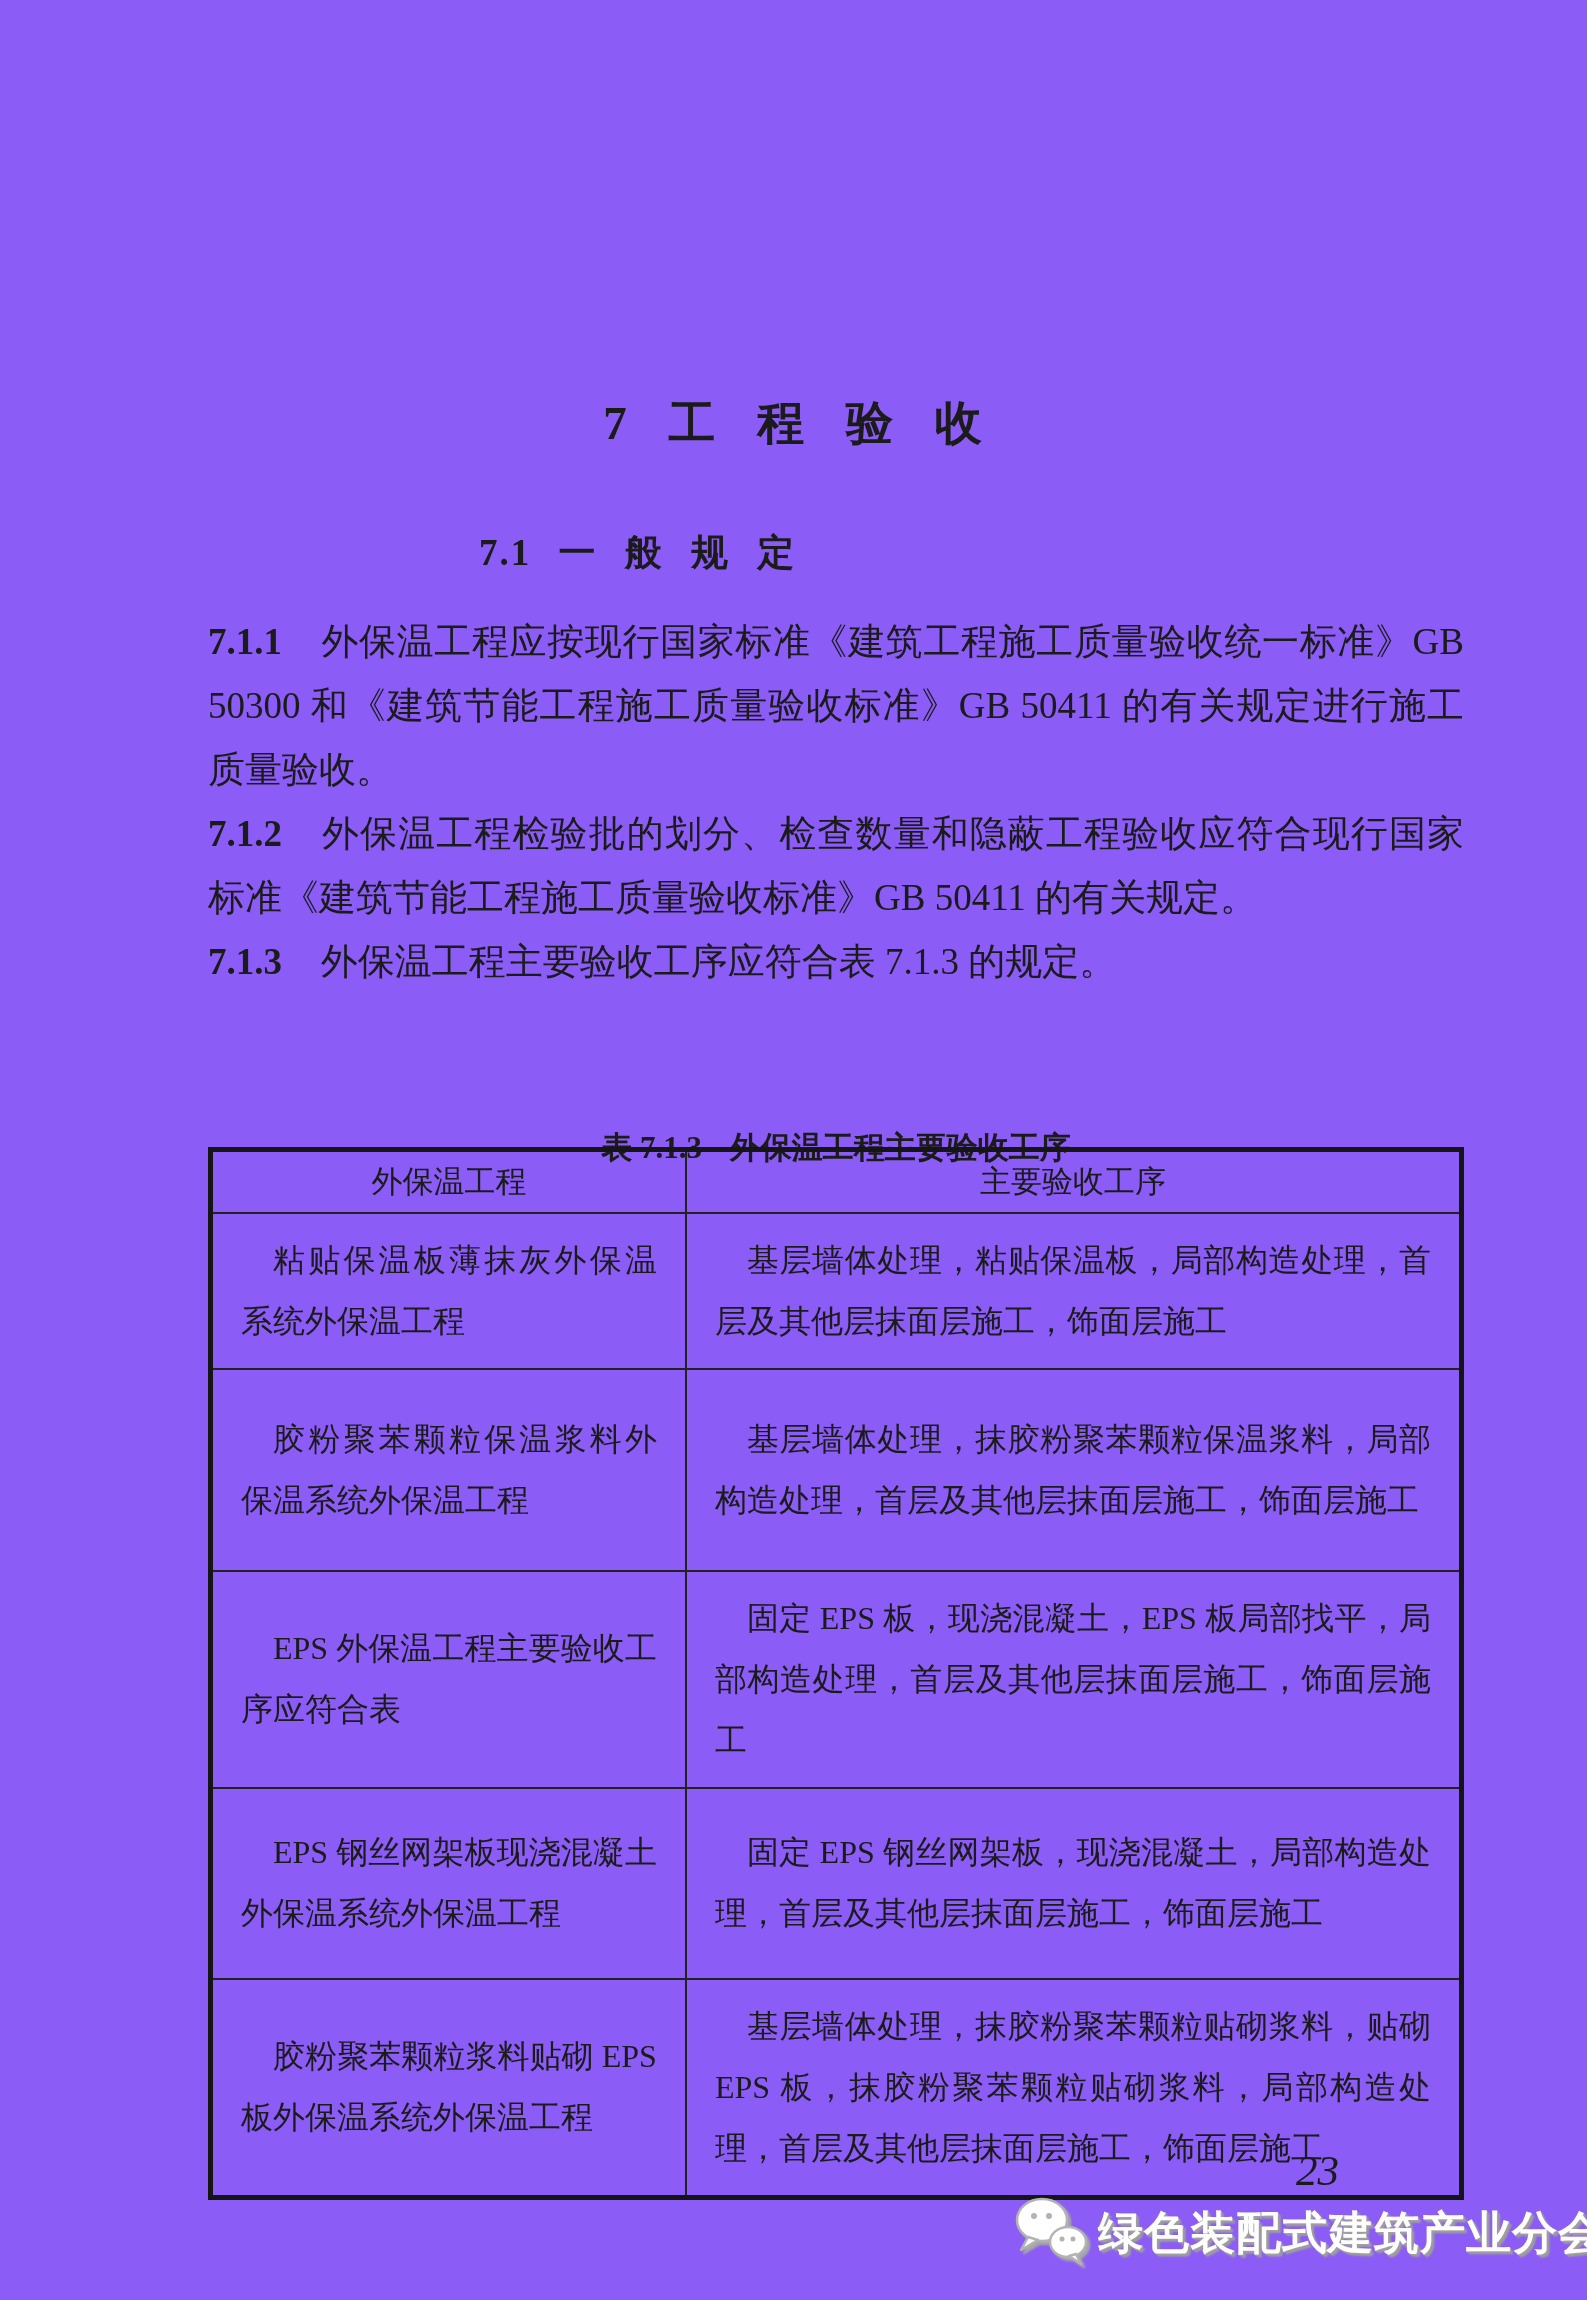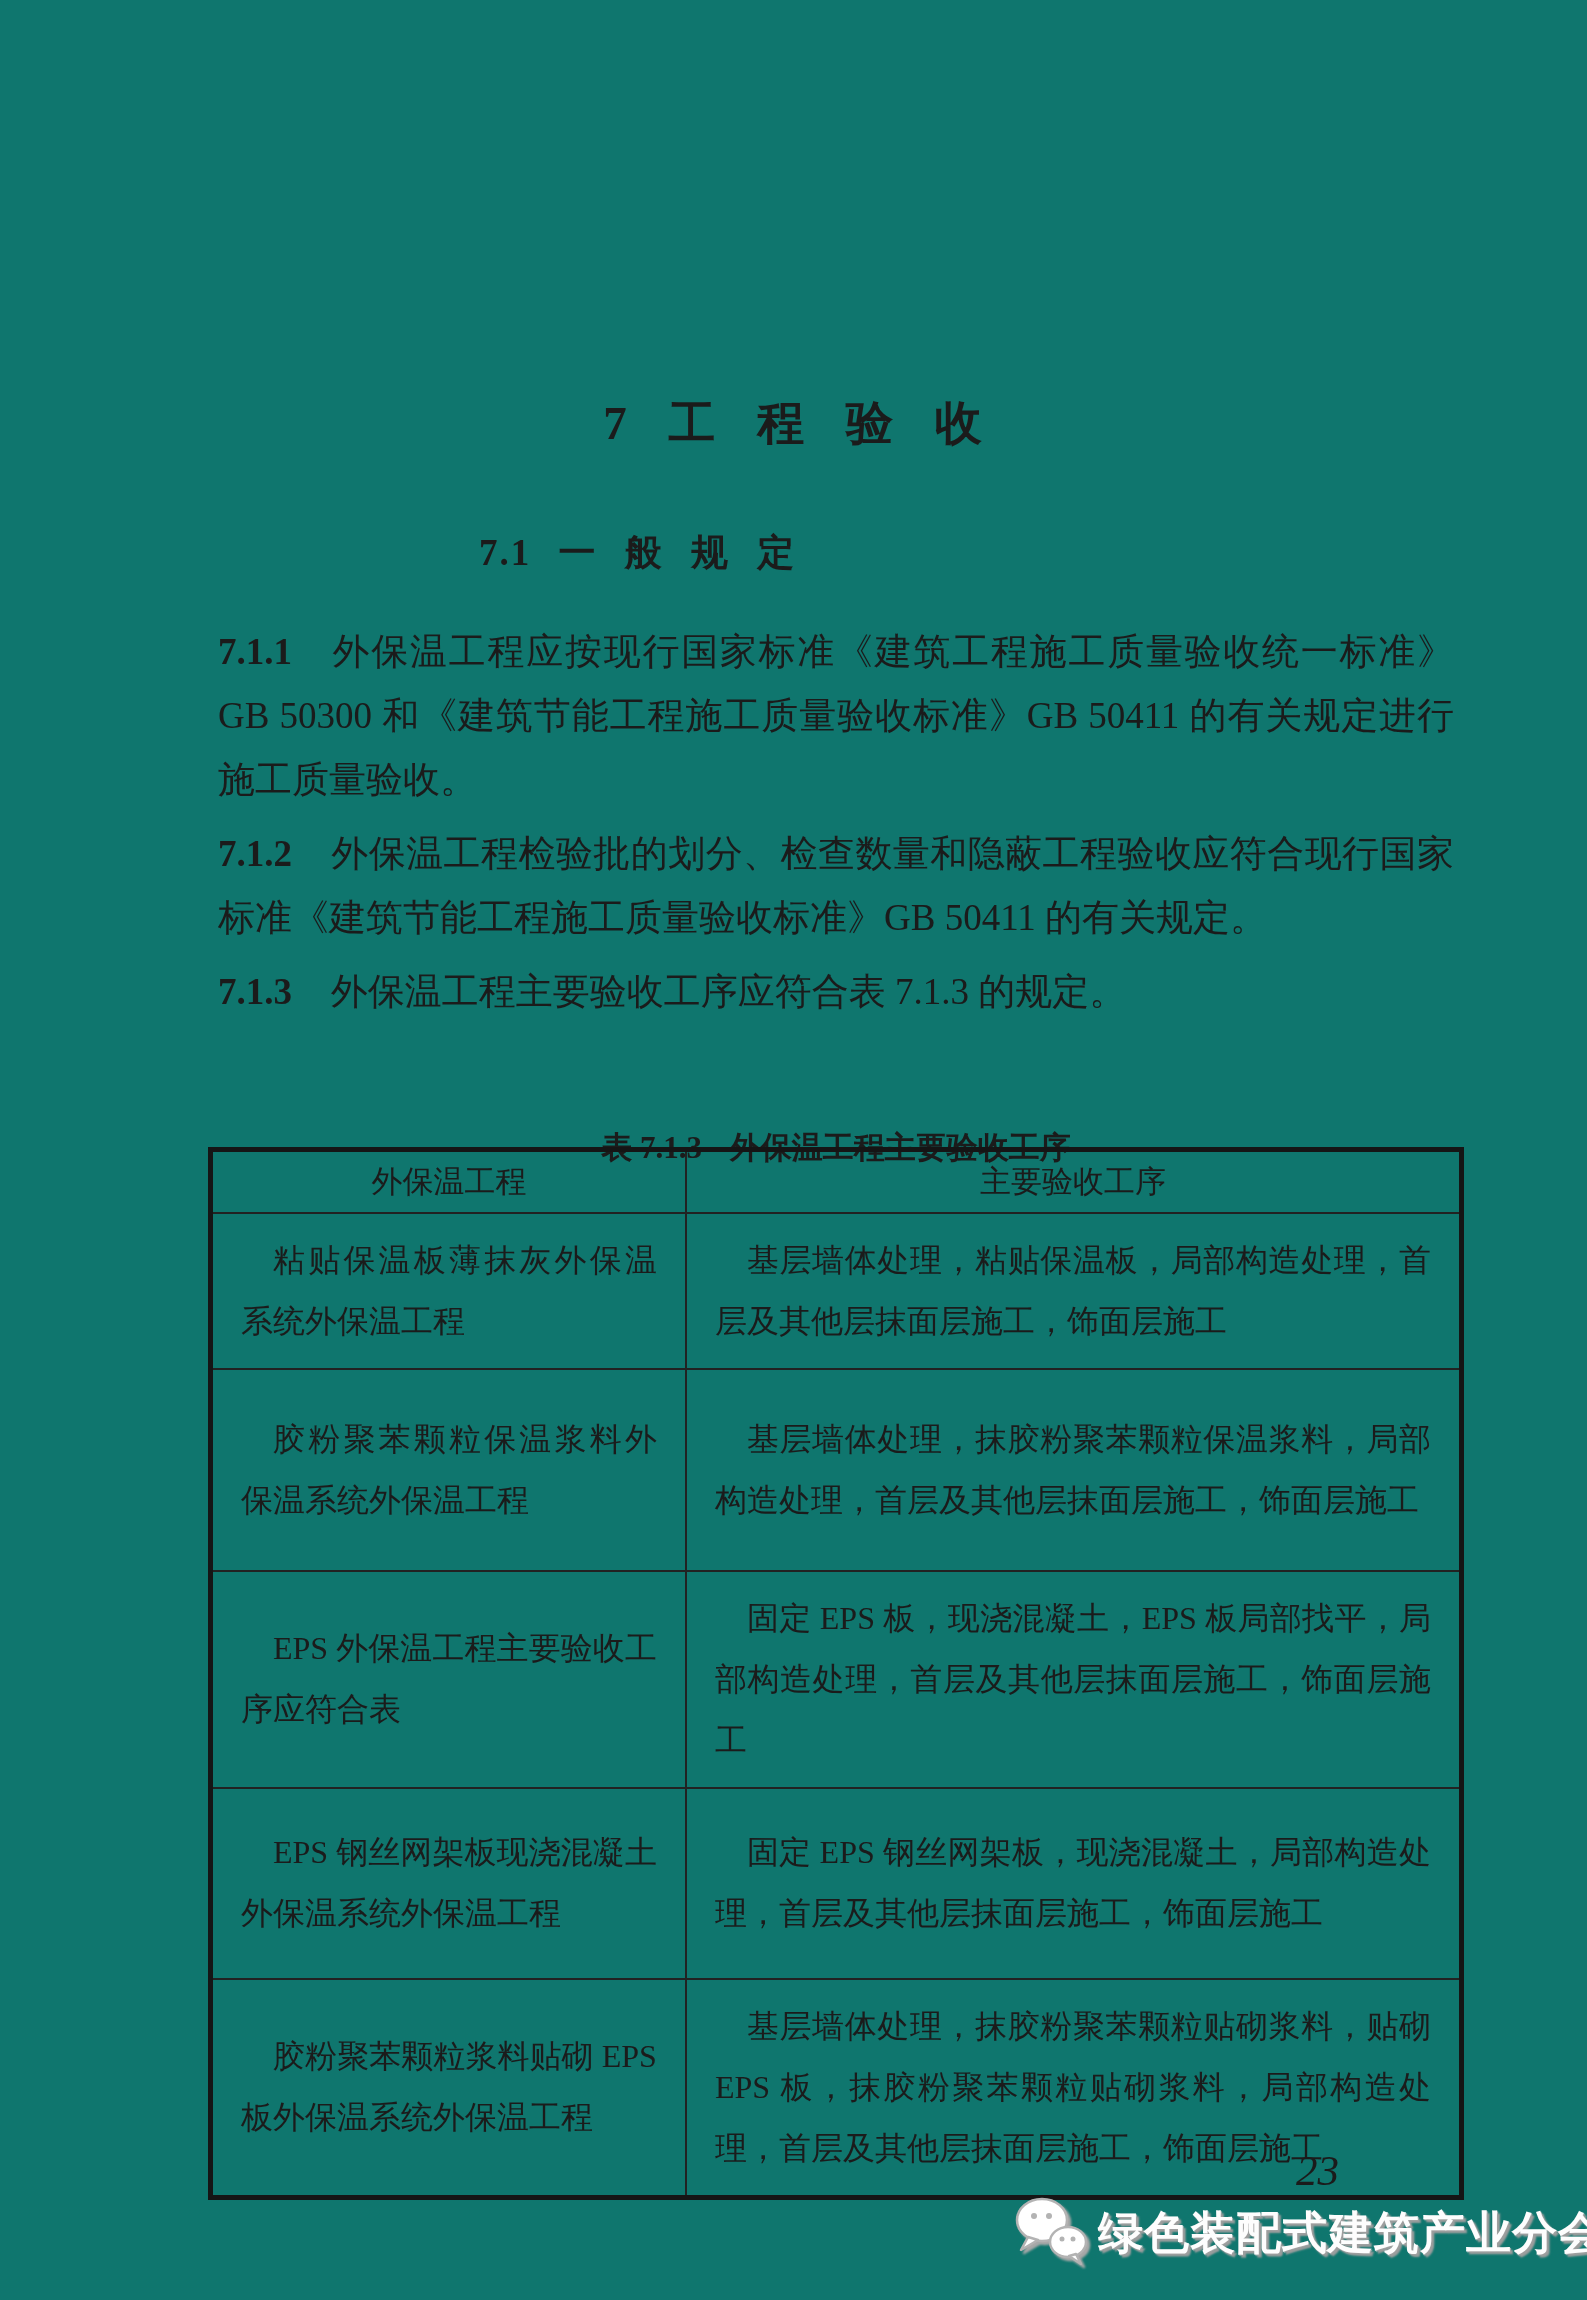--- a/index.html
+++ b/index.html
@@ -1,20 +1,20 @@
 <!DOCTYPE html>
 <html><head>
 <meta charset="utf-8">
 <style>
   html,body{margin:0;padding:0;background:#e9e9e9;}
   .page{
     position:relative;
     width:1587px;height:2300px;
     margin:0 auto;
-    background:#0f766e;
+    background:#8b5cf6;
     font-family:"Liberation Serif", serif;
     color:#1b1b1b;
     overflow:hidden;
   }
   .chapter-title{
     position:absolute;top:392px;left:0;width:1587px;
     margin:0;text-align:center;
     font-size:47px;font-weight:bold;
     word-spacing:26px;letter-spacing:2px;
   }
@@ -22,21 +22,21 @@
     position:absolute;top:528px;left:0;width:1275px;
     margin:0;text-align:center;
     font-size:37px;font-weight:bold;
     word-spacing:16px;letter-spacing:2px;
   }
   .body-text{
     position:absolute;top:610px;left:208px;width:1256px;
     font-size:37px;line-height:64px;
     text-align:justify;
   }
-  .clause{margin:10px;}
+  .clause{margin:0;}
   .clause-num{font-weight:bold;margin-right:1.05em;}
   .table-caption{
     position:absolute;top:1094px;left:208px;width:1256px;
     text-align:center;font-size:31px;font-weight:bold;margin-top:33px;
   }
   .caption-label{margin-right:0.9em;}
   .insulation-table{
     position:absolute;top:1147px;left:208px;
     width:1256px;height:968px;
     border-collapse:collapse;table-layout:fixed;

